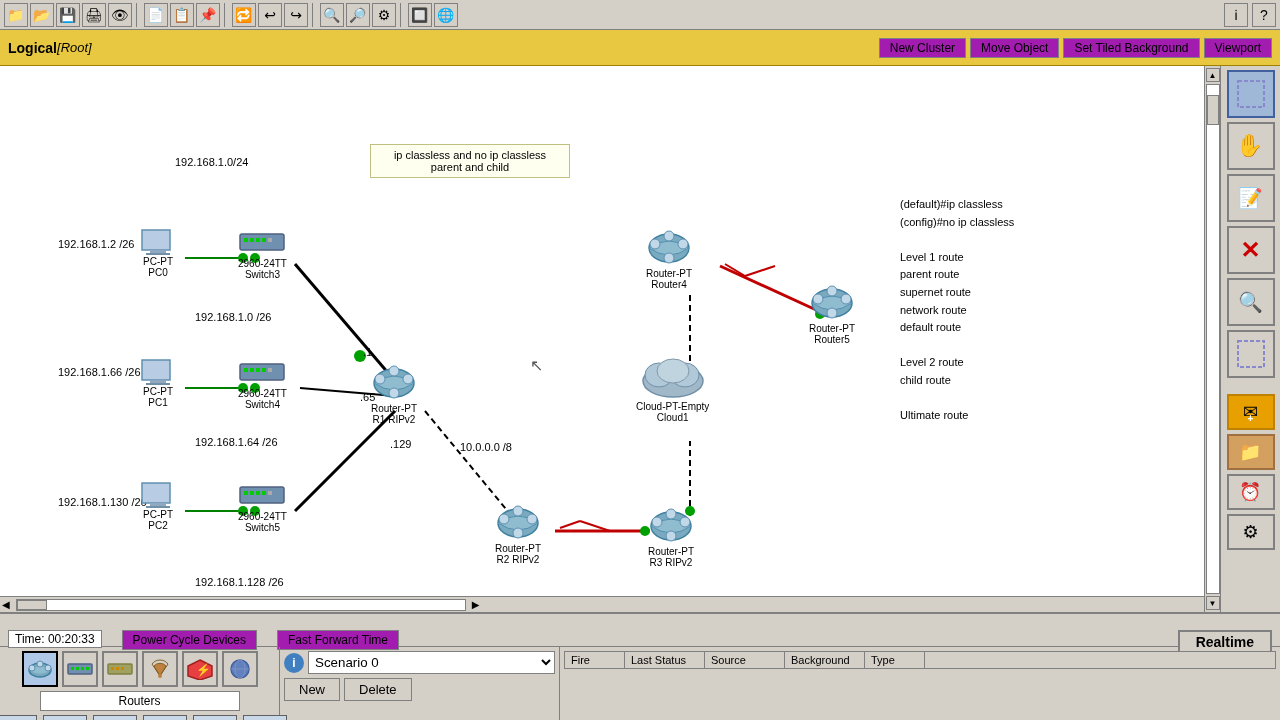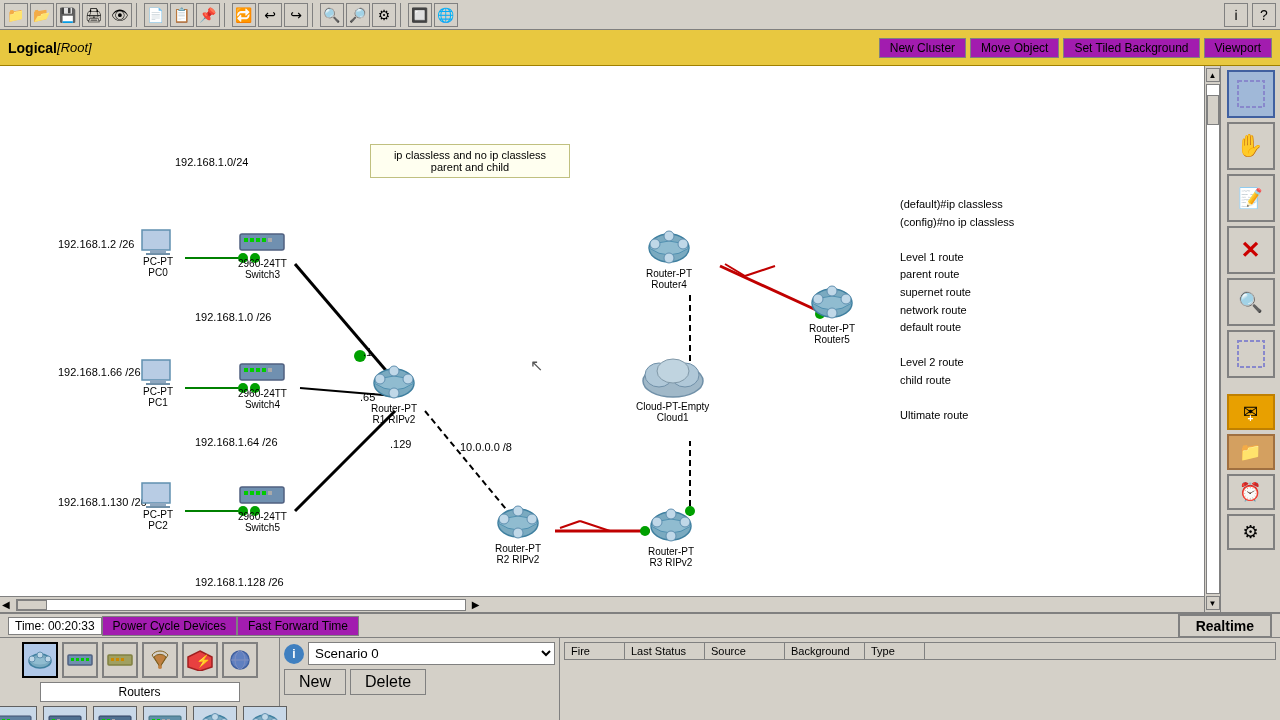--- a/index.html
+++ b/index.html
@@ -105,23 +105,23 @@
       background: #d4d0c8;
       border-top: 2px solid #808080;
       display: flex;
       flex-direction: column;
     }
     #status-bar {
       height: 24px;
       background: #d4d0c8;
       border-bottom: 1px solid #808080;
       display: flex;
-      align-items: center;
-      padding: 4px 8px;
-      gap: 0;
+      align-items: flex-start;
+      padding: 16px 8px;
+      gap: 20px;
     }
     #time-display {
       background: #fff;
       border: 1px solid #808080;
       padding: 1px 6px;
       font-size: 12px;
     }
     #bottom-main {
       flex: 1;
       display: flex;
@@ -203,21 +203,21 @@
     }
     #scenario-buttons {
       display: flex;
       gap: 4px;
     }
     .scenario-btn {
       padding: 3px 14px;
       background: #d4d0c8;
       border: 1px solid #808080;
       cursor: pointer;
-      font-size: 16px;
+      font-size: 13px;
     }
 
     
     #event-panel {
       flex: 1;
       padding: 4px;
     }
     #event-table-header {
       display: flex;
       background: #d4d0c8;

